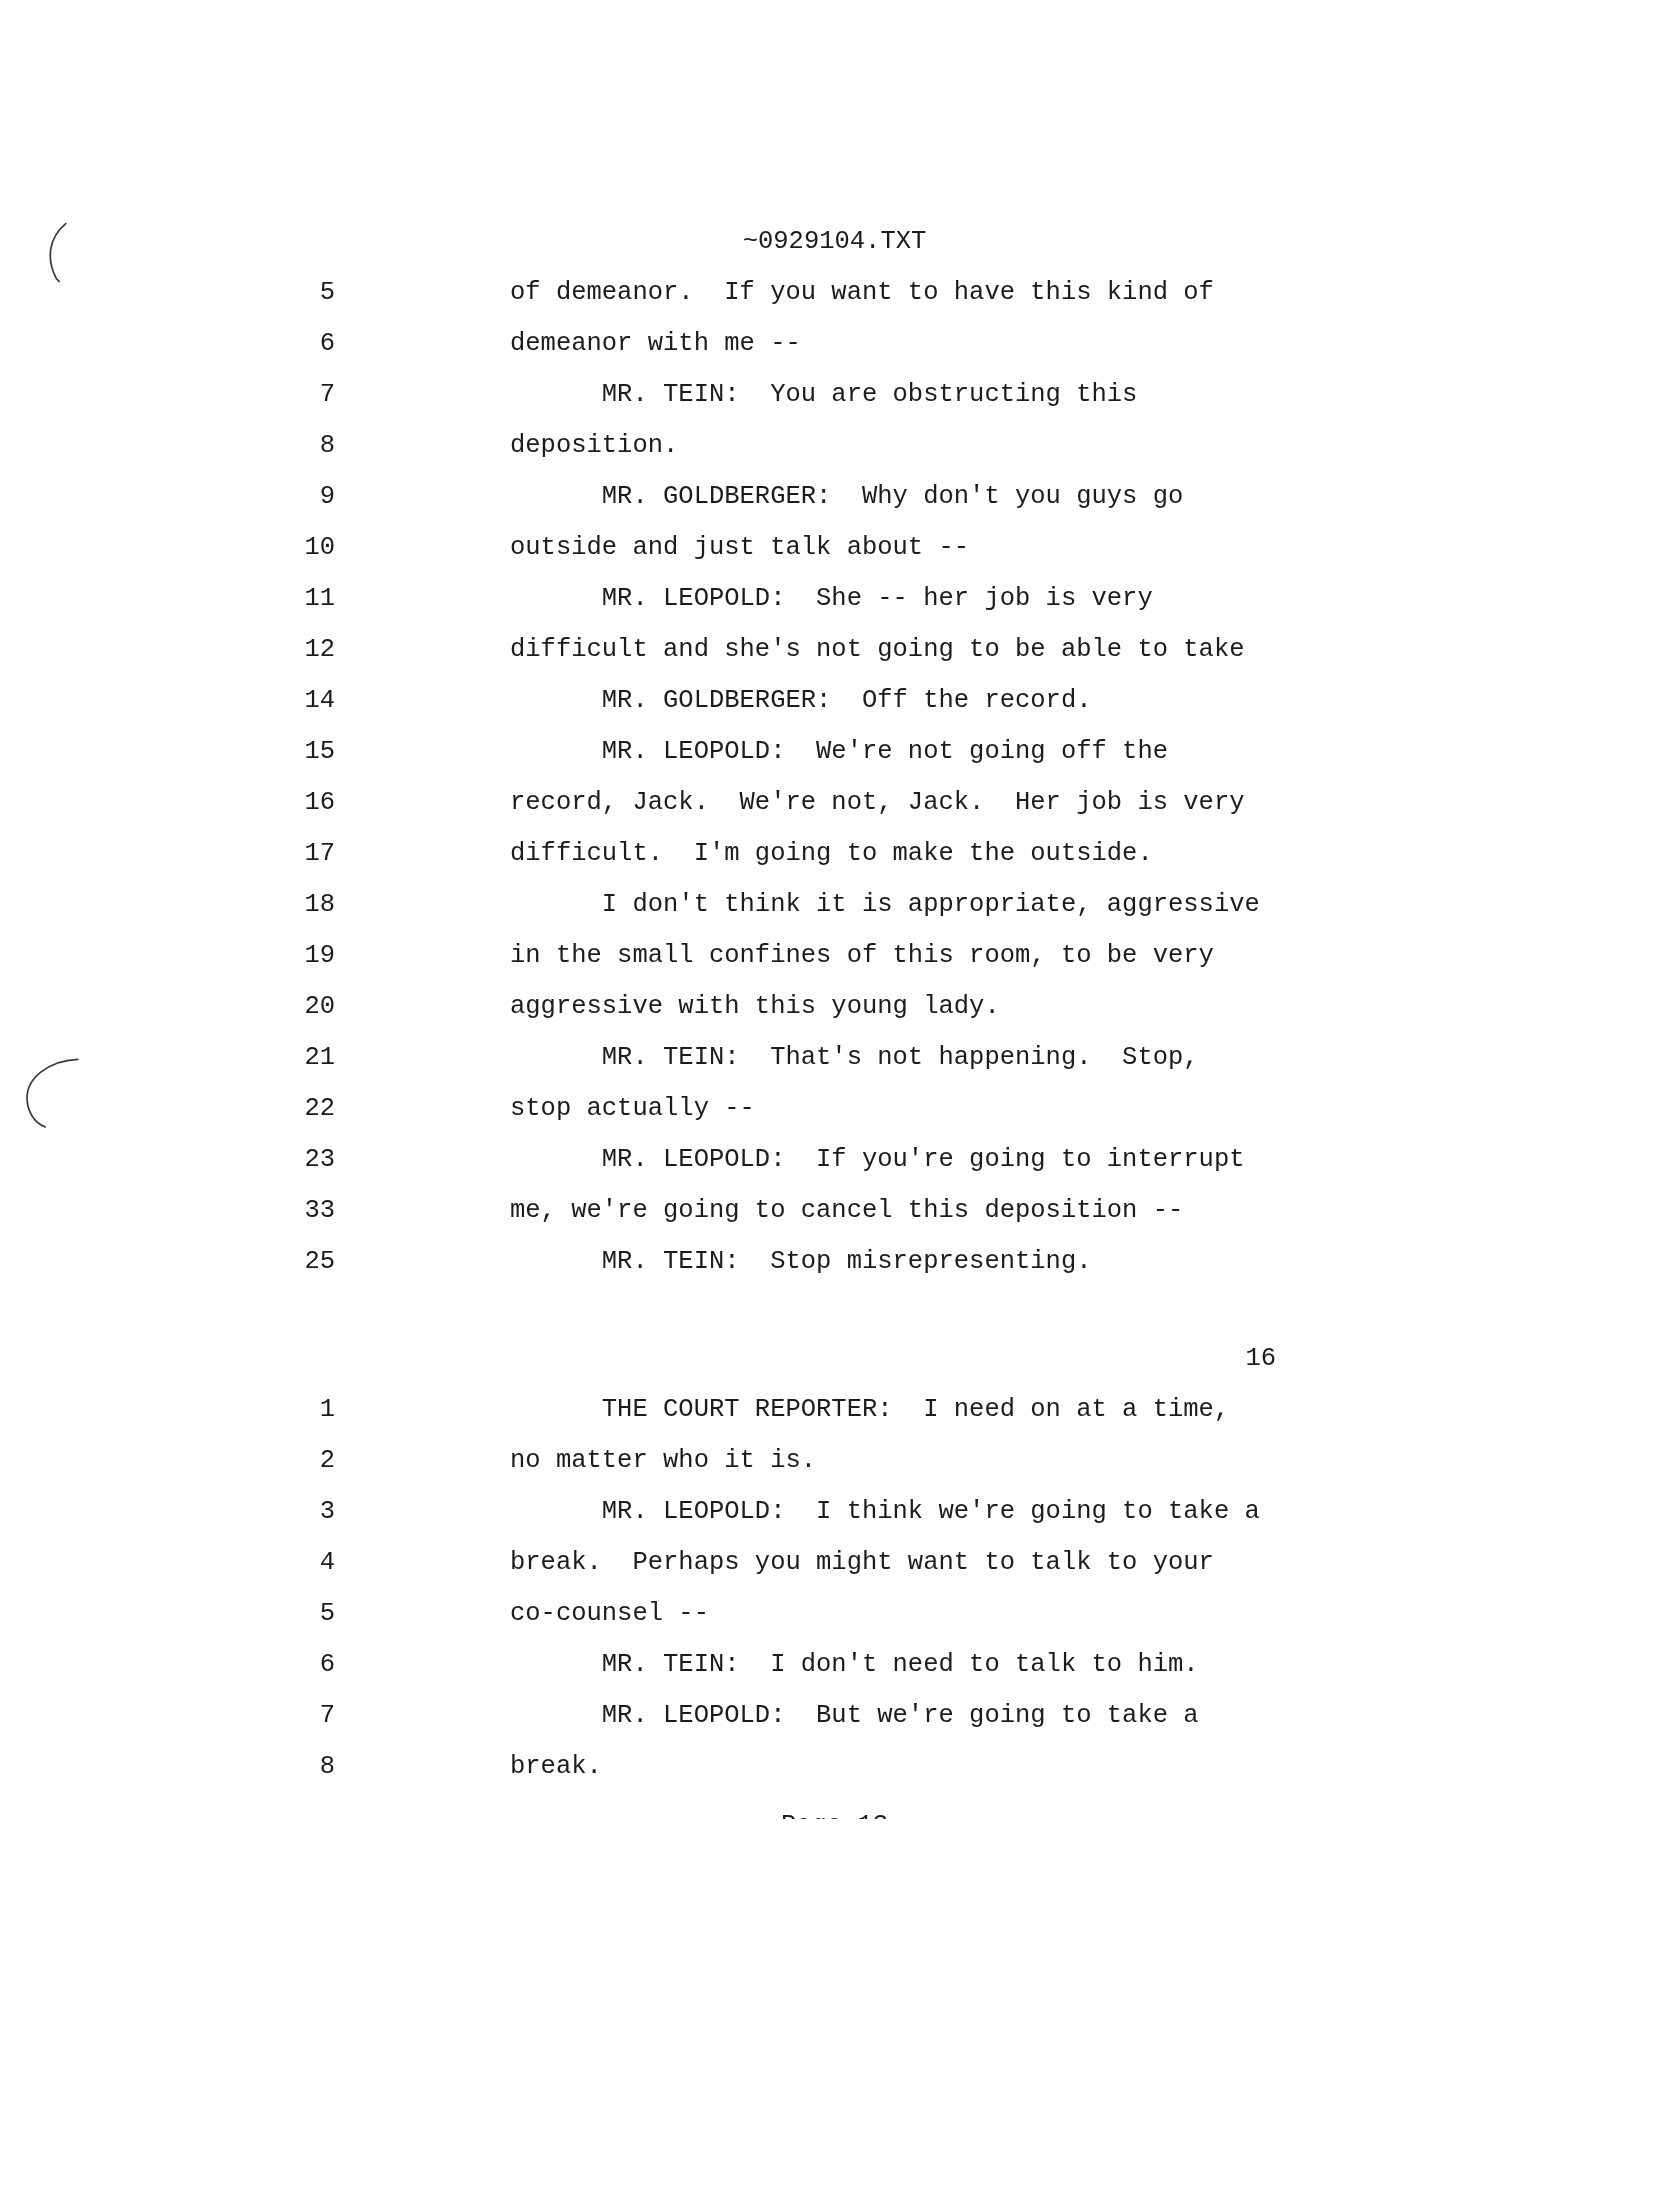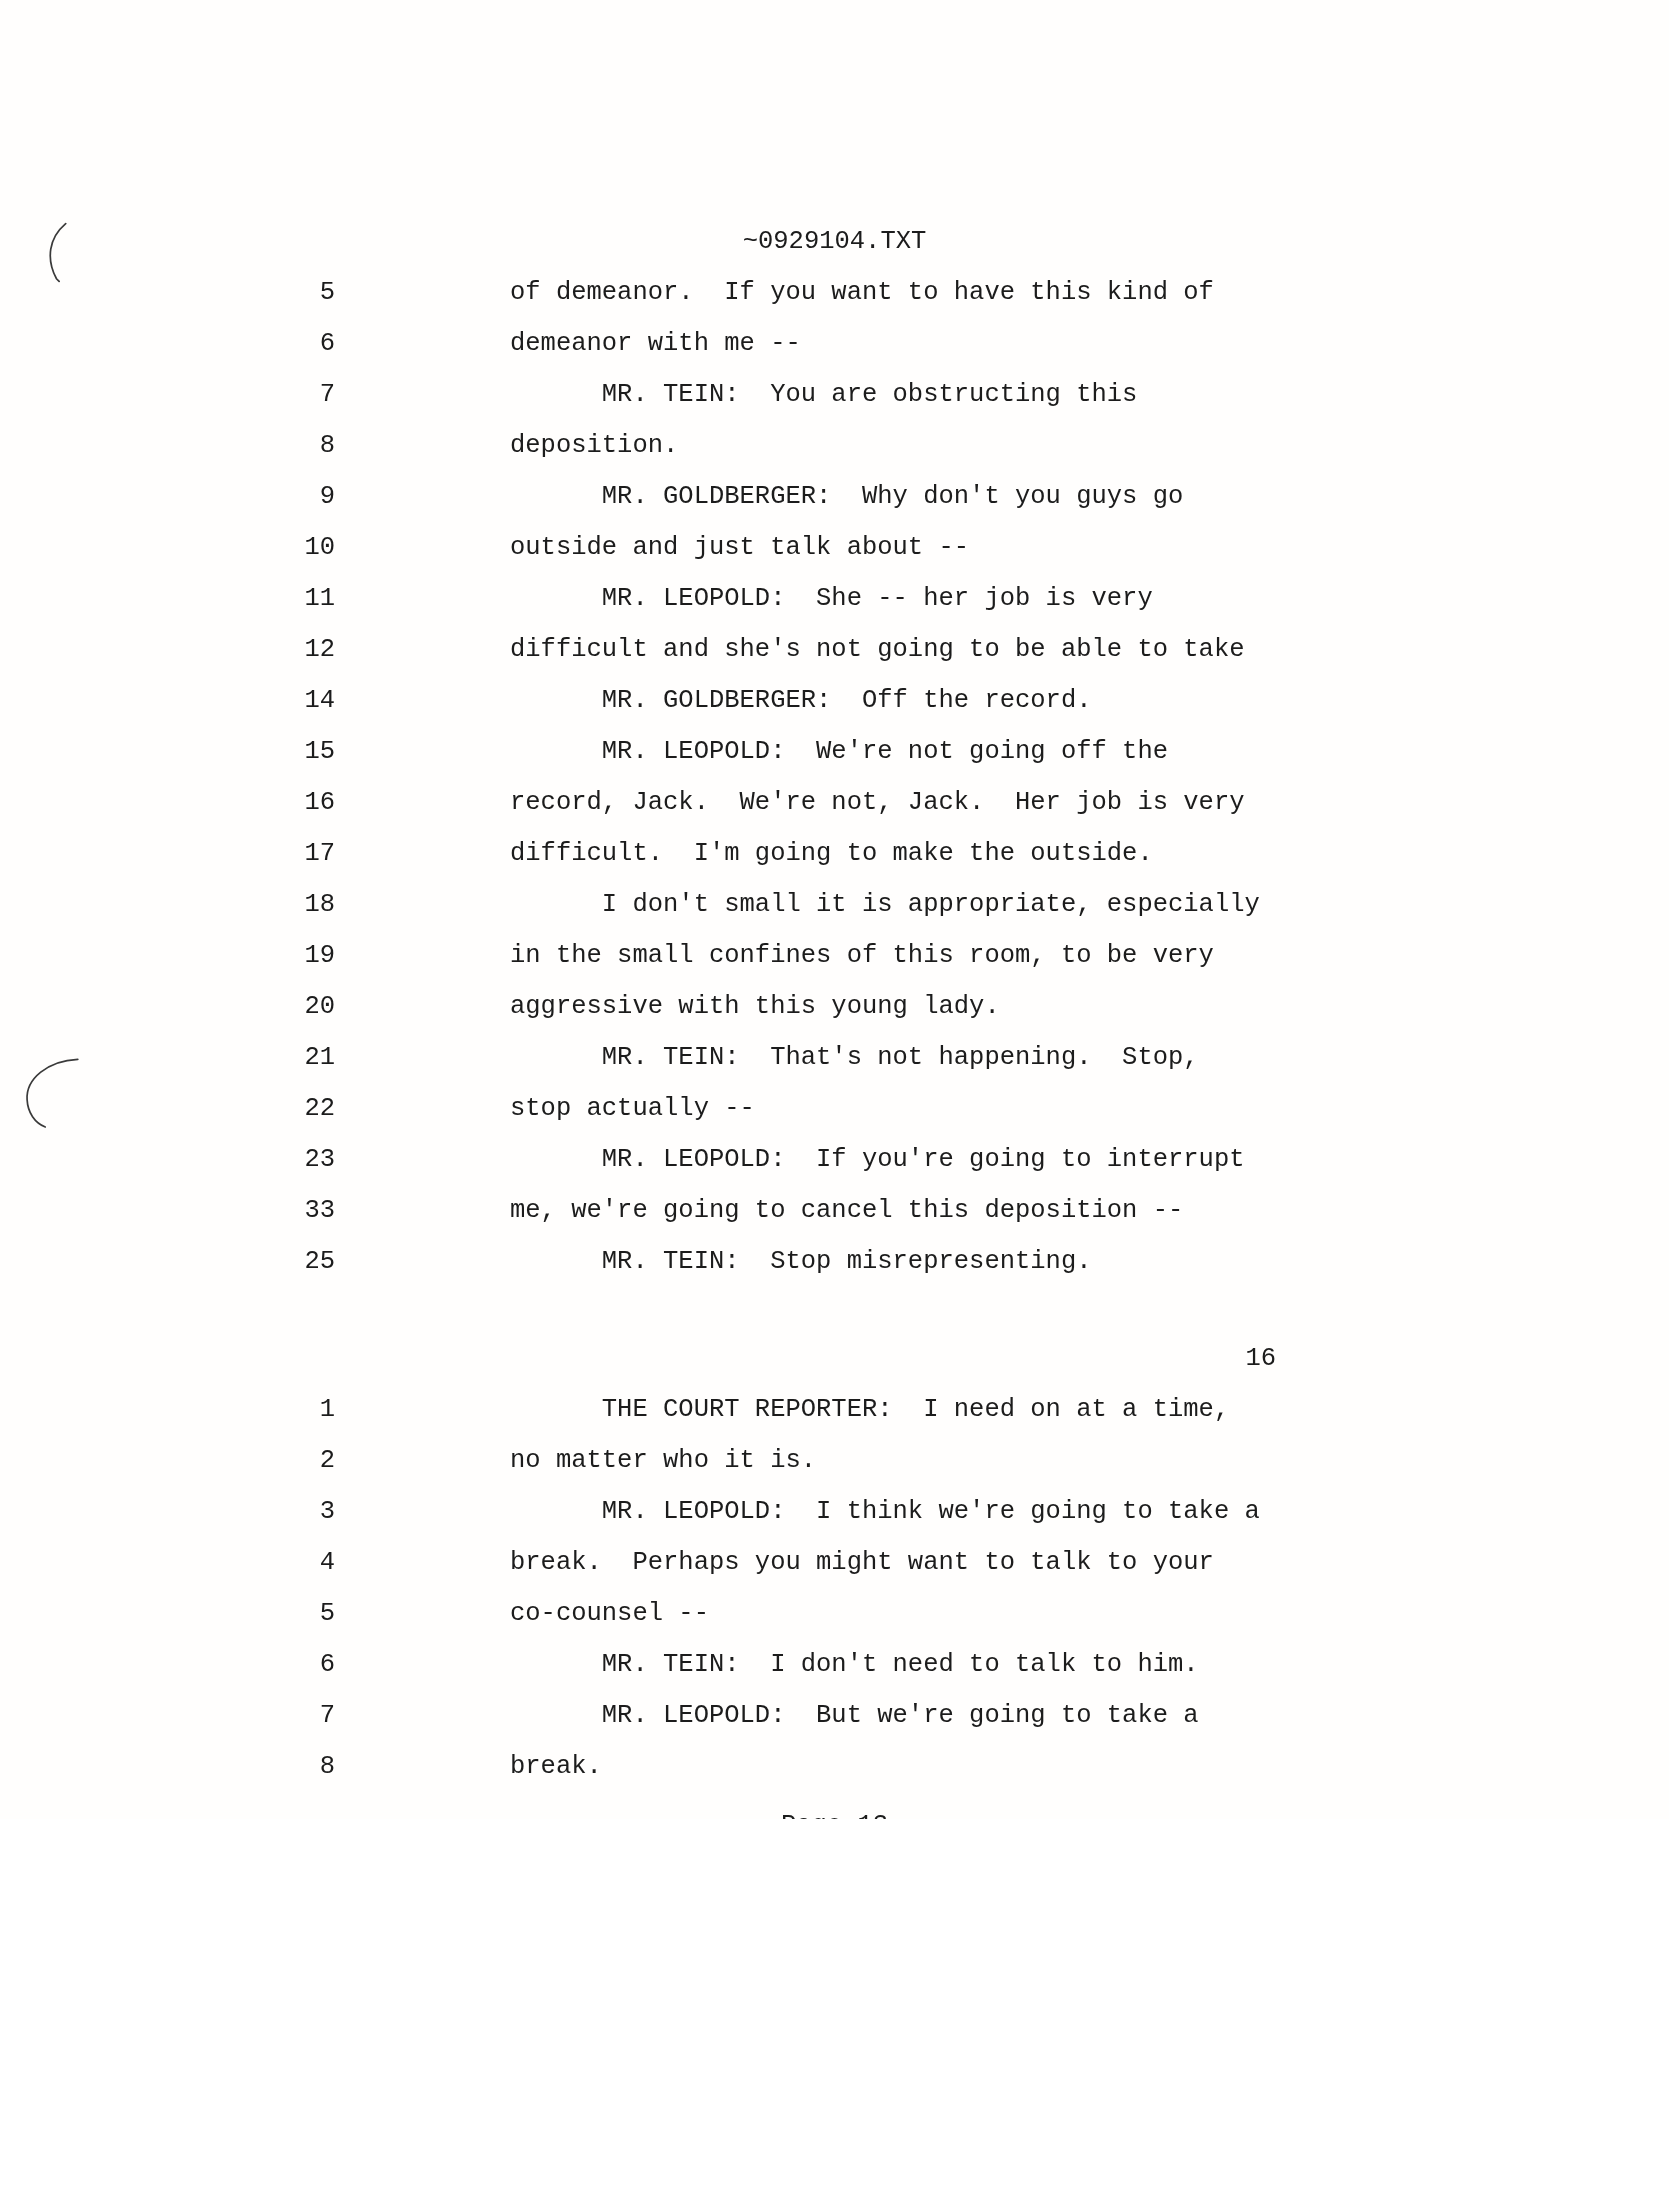--- a/index.html
+++ b/index.html
@@ -110,21 +110,21 @@
         <div class="row line"><span class="num">7</span><span class="txt">      MR. TEIN:  You are obstructing this</span></div>
         <div class="row line"><span class="num">8</span><span class="txt">deposition.</span></div>
         <div class="row line"><span class="num">9</span><span class="txt">      MR. GOLDBERGER:  Why don't you guys go</span></div>
         <div class="row line"><span class="num">10</span><span class="txt">outside and just talk about --</span></div>
         <div class="row line"><span class="num">11</span><span class="txt">      MR. LEOPOLD:  She -- her job is very</span></div>
         <div class="row line"><span class="num">12</span><span class="txt">difficult and she's not going to be able to take</span></div>
         <div class="row line"><span class="num">14</span><span class="txt">      MR. GOLDBERGER:  Off the record.</span></div>
         <div class="row line"><span class="num">15</span><span class="txt">      MR. LEOPOLD:  We're not going off the</span></div>
         <div class="row line"><span class="num">16</span><span class="txt">record, Jack.  We're not, Jack.  Her job is very</span></div>
         <div class="row line"><span class="num">17</span><span class="txt">difficult.  I'm going to make the outside.</span></div>
-        <div class="row line"><span class="num">18</span><span class="txt">      I don't small it is appropriate, especially</span></div>
+        <div class="row line"><span class="num">18</span><span class="txt">      I don't think it is appropriate, aggressive</span></div>
         <div class="row line"><span class="num">19</span><span class="txt">in the small confines of this room, to be very</span></div>
         <div class="row line"><span class="num">20</span><span class="txt">aggressive with this young lady.</span></div>
         <div class="row line"><span class="num">21</span><span class="txt">      MR. TEIN:  That's not happening.  Stop,</span></div>
         <div class="row line"><span class="num">22</span><span class="txt">stop actually --</span></div>
         <div class="row line"><span class="num">23</span><span class="txt">      MR. LEOPOLD:  If you're going to interrupt</span></div>
         <div class="row line"><span class="num">33</span><span class="txt">me, we're going to cancel this deposition --</span></div>
         <div class="row line"><span class="num">25</span><span class="txt">      MR. TEIN:  Stop misrepresenting.</span></div>
       </div>
 
     <div class="spacer-lg"></div>

